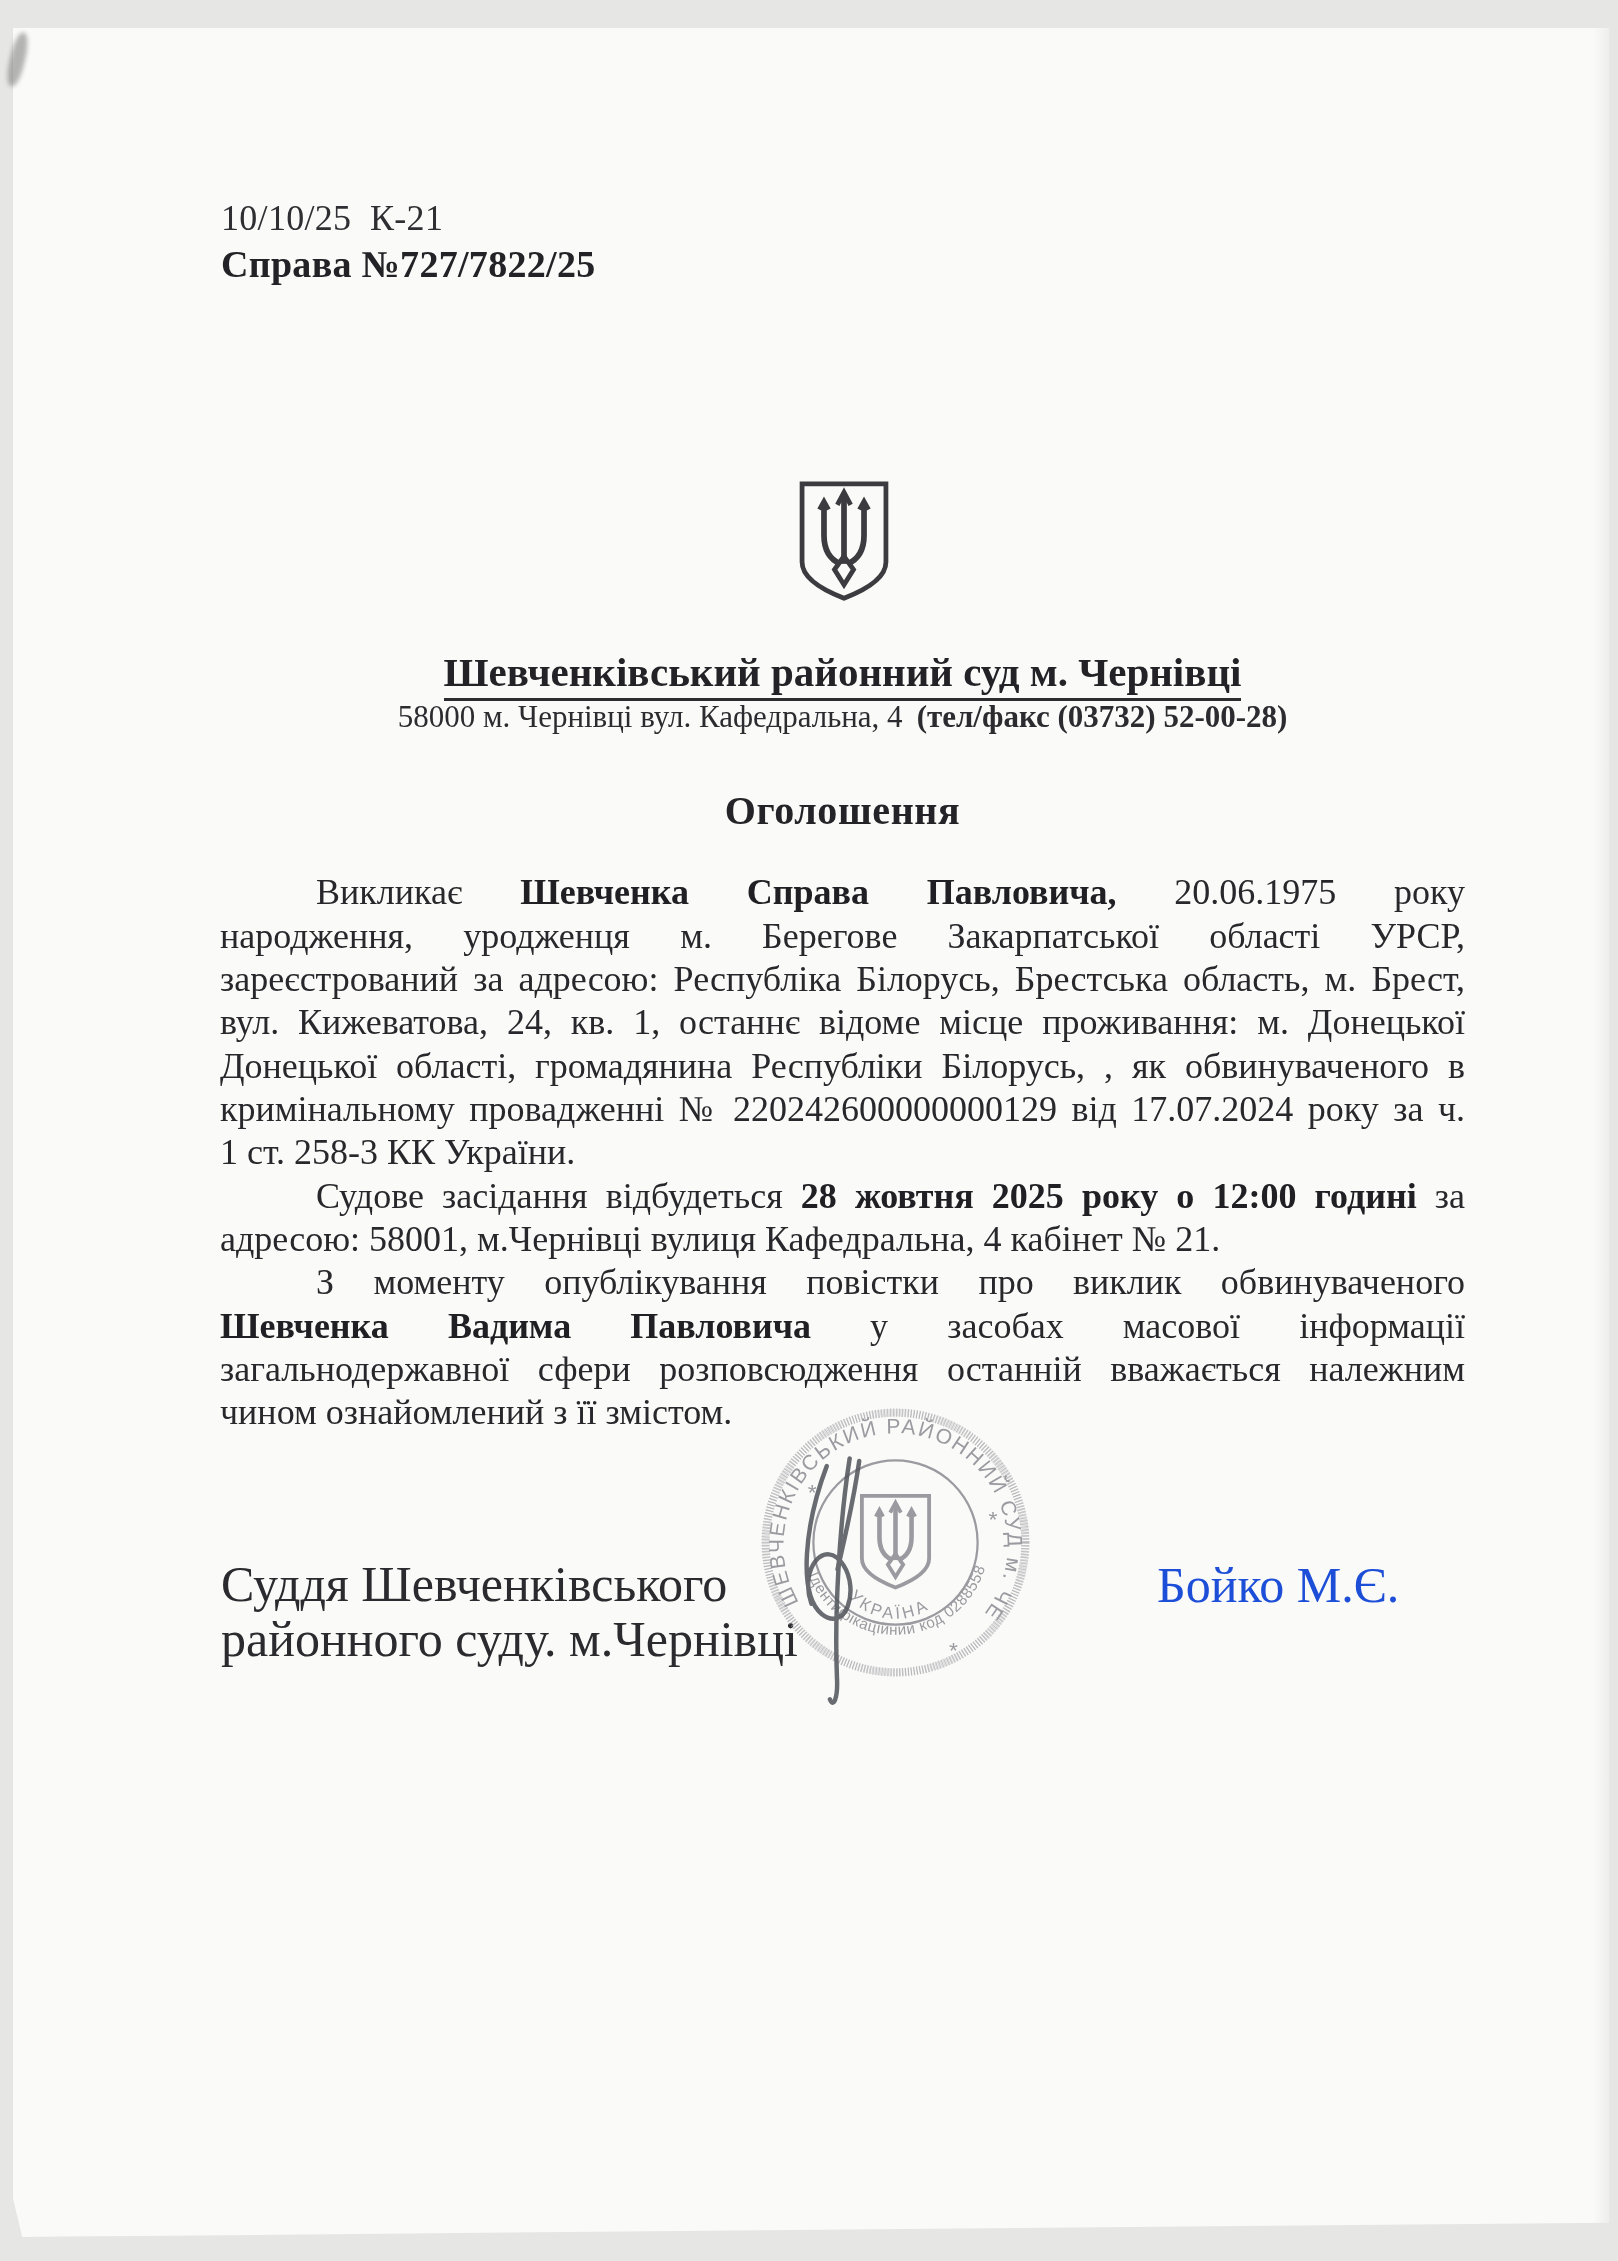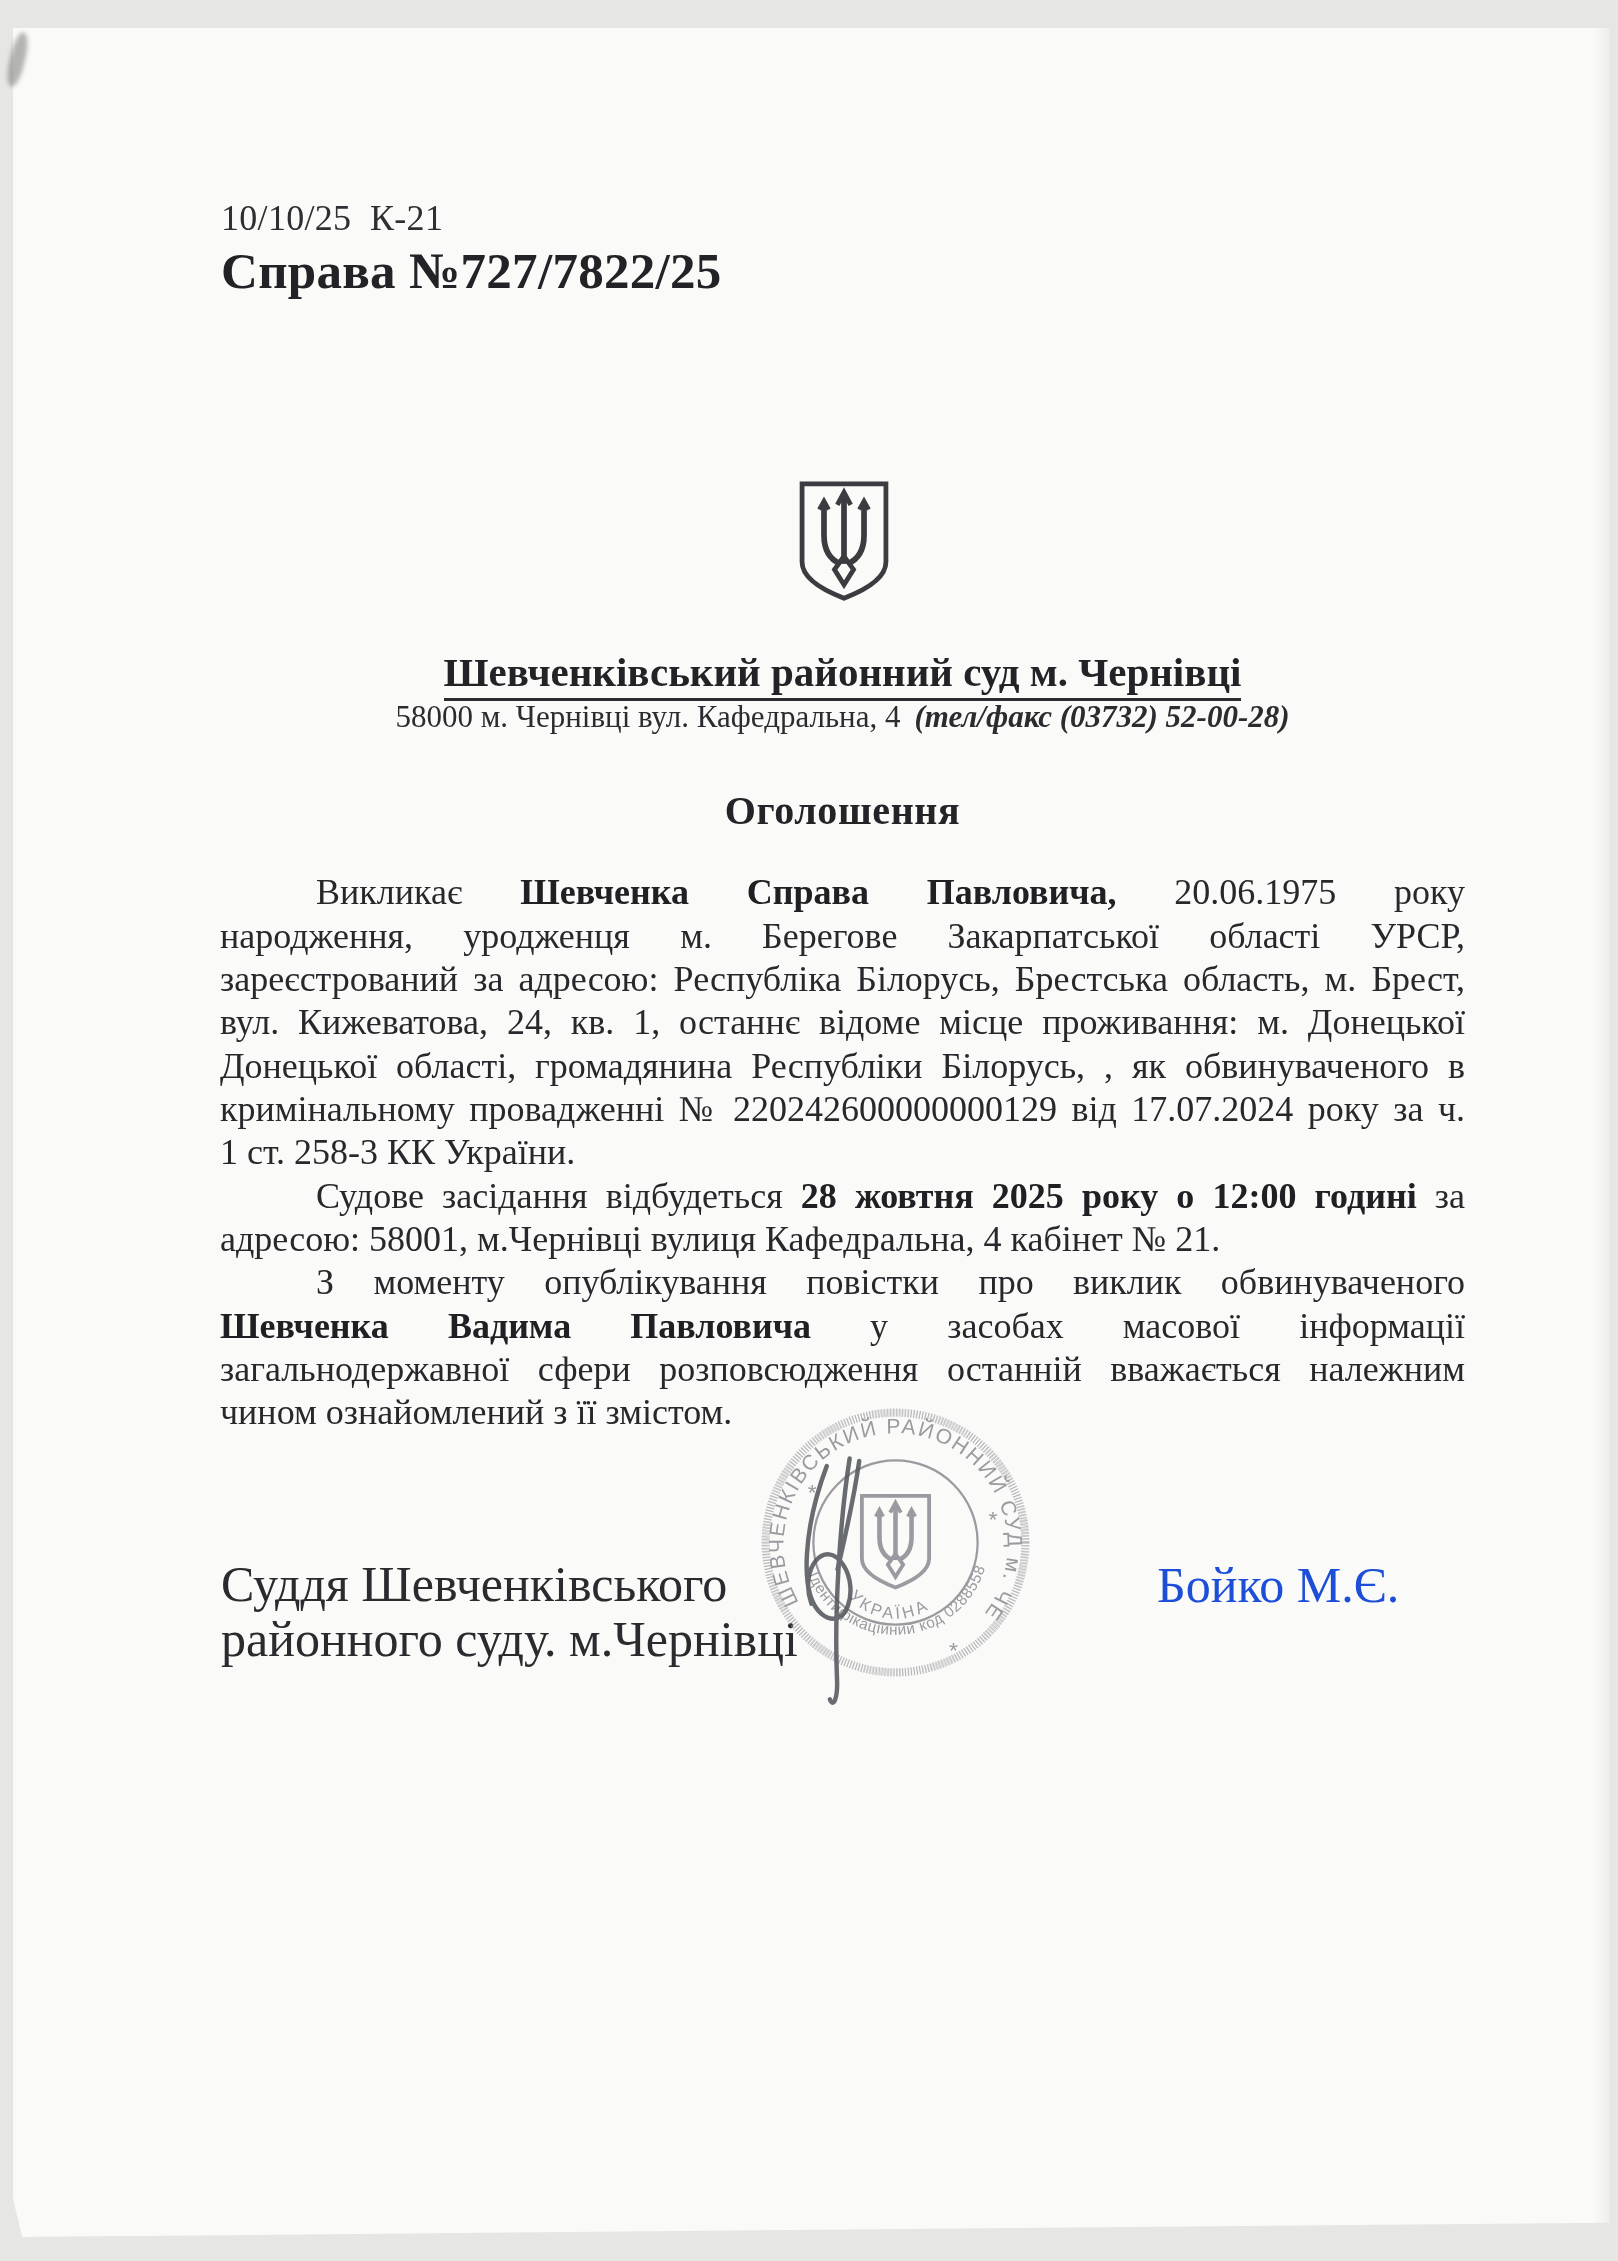--- a/index.html
+++ b/index.html
@@ -21,34 +21,34 @@
   .corner-mark{
     position:absolute;left:10.2px;top:32px;width:15.3px;height:55px;
     background:#6f6f6f;opacity:.5;border-radius:45%;
     transform:rotate(13deg);filter:blur(1.9px);
   }
   .refline{
     position:absolute;left:221px;top:197px;font-size:36px;color:#2f2f33;
     white-space:pre-wrap;letter-spacing:0.3px;
   }
   .caseline{
-    position:absolute;left:221px;top:242px;font-size:51px;font-weight:bold;
+    position:absolute;left:221px;top:242px;font-size:38px;font-weight:bold;
     color:#232327;letter-spacing:0.3px;
   }
   .emblem{position:absolute;left:796px;top:480px;}
   .courtname{
     position:absolute;left:220px;top:648px;width:1245px;text-align:center;
     font-size:41px;font-weight:bold;color:#232327;
   }
   .courtname .ul{border-bottom:3.8px solid #2c2c30;padding-bottom:2.5px;}
   .courtaddr{
     position:absolute;left:220px;top:699px;width:1245px;text-align:center;
     font-size:31px;color:#2c2c30;
   }
-  .courtaddr .ph{font-weight:bold;margin-left:14px;font-style:italic;}
+  .courtaddr .ph{font-weight:bold;margin-left:14px;}
   .docTitle{
     position:absolute;left:220px;top:787px;width:1245px;text-align:center;
     font-size:40px;font-weight:bold;color:#242428;letter-spacing:0.6px;
   }
   .line{
     position:absolute;left:220px;width:1245px;box-sizing:border-box;
     font-size:36px;line-height:42px;color:#28282c;
     text-align:justify;text-align-last:justify;
   }
   .line.left{text-align:left;text-align-last:left;}

